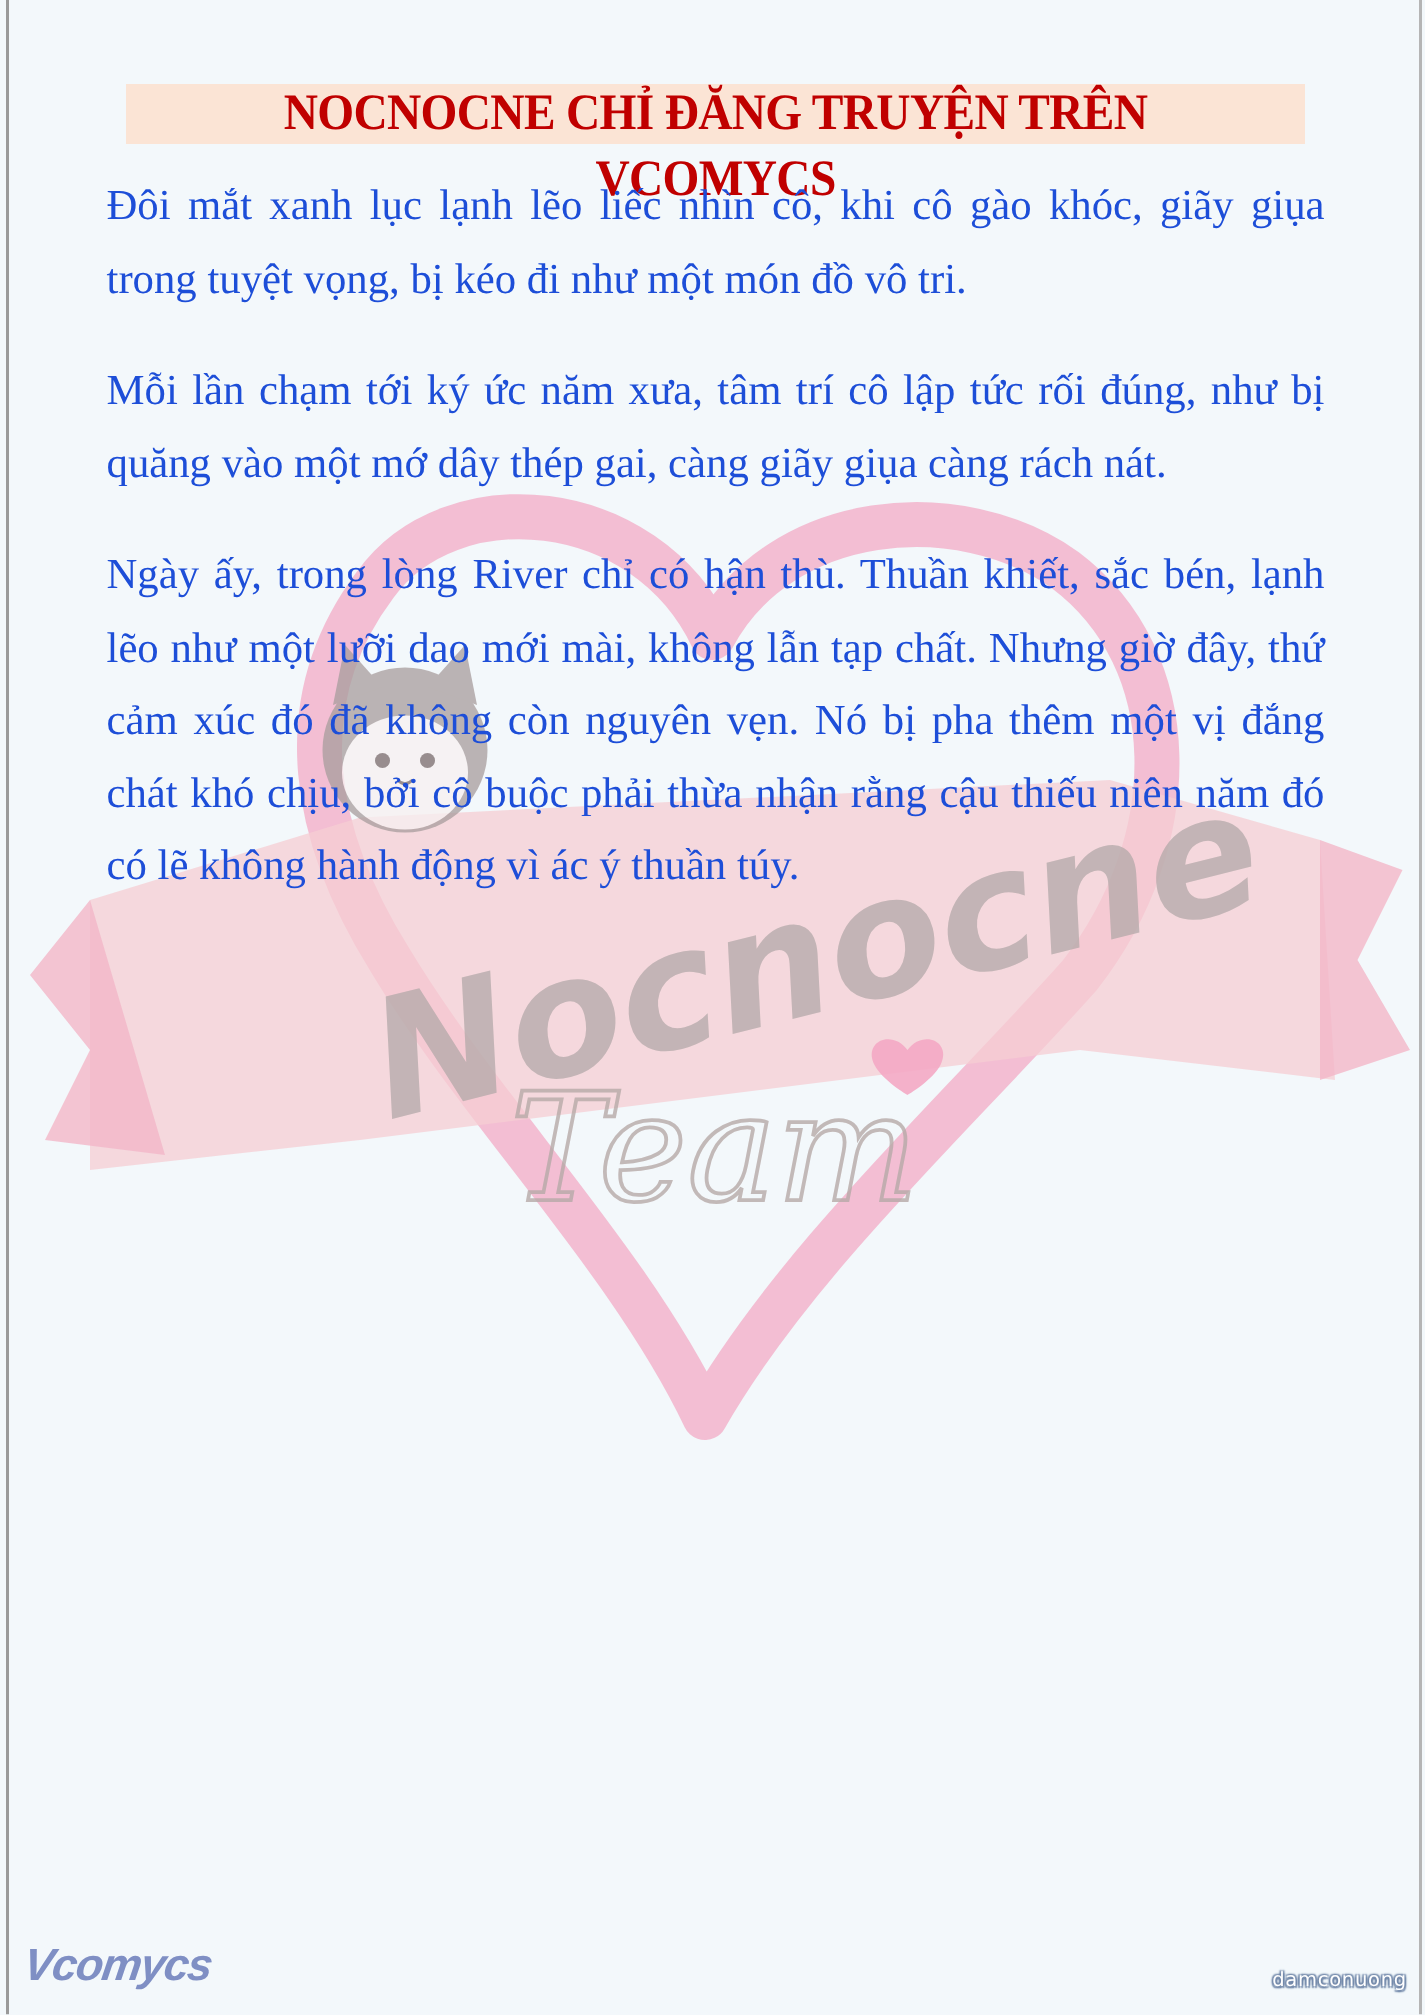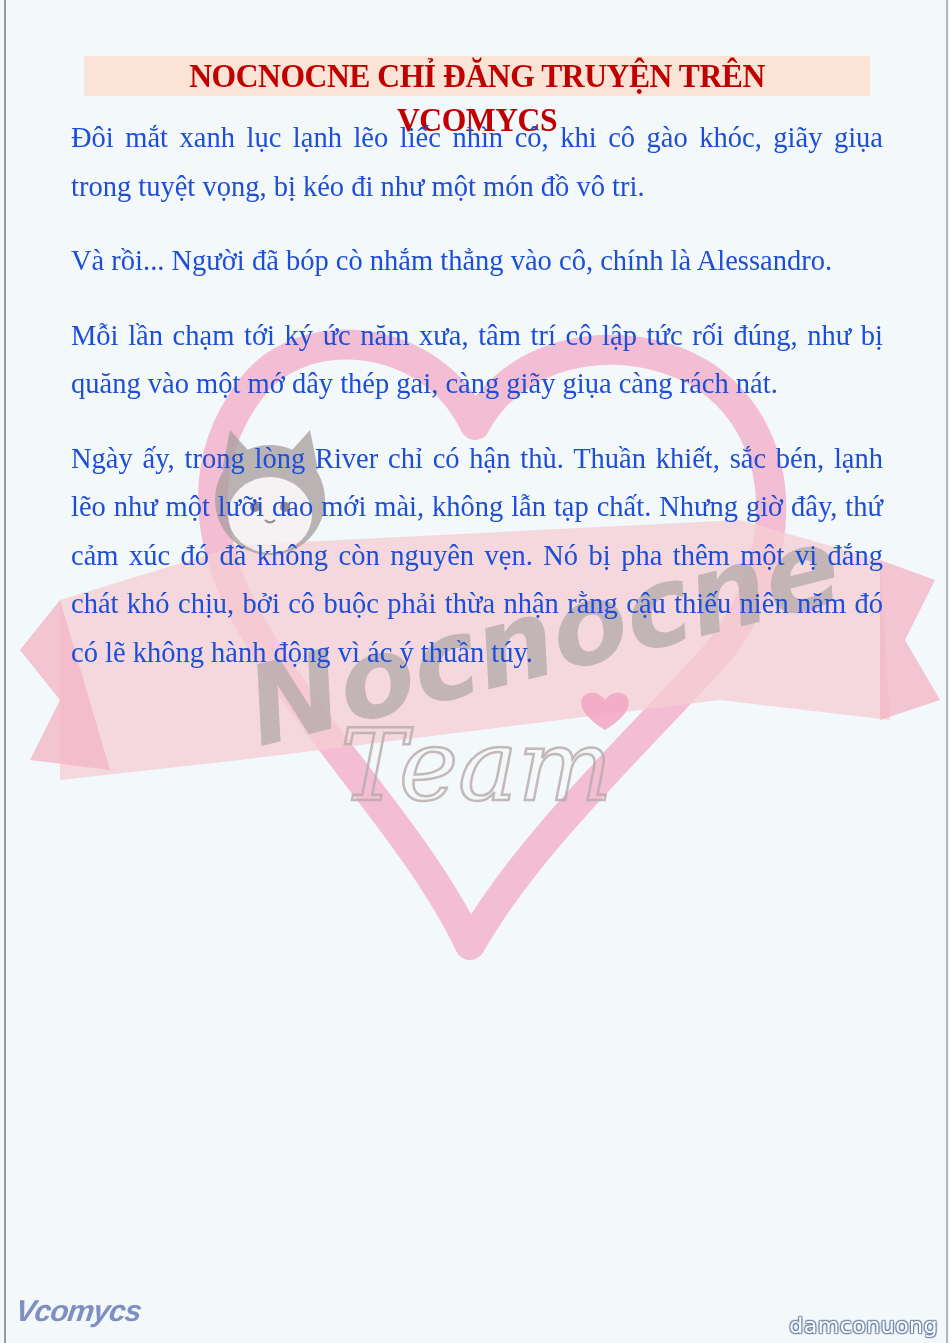--- a/index.html
+++ b/index.html
@@ -36,21 +36,21 @@
     .para { margin: 0 0 26px 0; text-align: justify; }
 
     .footer-logo {
       position: absolute; left: 16px; top: 1294px;
       font-family: "Liberation Sans", "DejaVu Sans", sans-serif;
       font-style: italic; font-weight: bold; font-size: 30px; color: #7f8fc4;
       letter-spacing: -1px; transform: skewX(-8deg);
     }
     .footer-credit {
       position: absolute; right: 12px; top: 1313px;
-      font-family: "DejaVu Sans", sans-serif; font-size: 22px; color: #ffffff;
+      font-family: "DejaVu Sans", sans-serif; font-size: 13px; color: #ffffff;
       background: transparent; letter-spacing: 0.5px;
       text-shadow: 0 0 2px #6f86a8, 1px 1px 1px #6f86a8, -1px -1px 1px #6f86a8, 1px -1px 1px #6f86a8, -1px 1px 1px #6f86a8;
     }
   </style>
 </head>
 <body>
 
 <div class="page">
   <div class="border-left"></div>
   <div class="border-right"></div>
@@ -78,20 +78,19 @@
     <text x="340" y="800" font-family="DejaVu Serif, serif" font-style="italic" font-size="100" fill="none" stroke="#b7aaa8" stroke-width="2.5" opacity="0.8">Team</text>
 
     <path d="M605 700 c -10 -14 -30 -6 -22 10 c 5 10 22 20 22 20 c 0 0 17 -10 22 -20 c 8 -16 -12 -24 -22 -10 z" fill="#f4a9c4" opacity="0.9"></path>
   </svg>
 
   <div class="title-band"></div>
   <div class="title">NOCNOCNE CHỈ ĐĂNG TRUYỆN TRÊN VCOMYCS</div>
 
   <div class="content">
     <p class="para">Đôi mắt xanh lục lạnh lẽo liếc nhìn cô, khi cô gào khóc, giãy giụa trong tuyệt vọng, bị kéo đi như một món đồ vô tri.</p>
-    <p class="para">Và rồi... Người đã bóp cò nhắm thẳng vào cô, chính là Alessandro.</p>
     <p class="para">Mỗi lần chạm tới ký ức năm xưa, tâm trí cô lập tức rối đúng, như bị quăng vào một mớ dây thép gai, càng giãy giụa càng rách nát.</p>
     <p class="para">Ngày ấy, trong lòng River chỉ có hận thù. Thuần khiết, sắc bén, lạnh lẽo như một lưỡi dao mới mài, không lẫn tạp chất. Nhưng giờ đây, thứ cảm xúc đó đã không còn nguyên vẹn. Nó bị pha thêm một vị đắng chát khó chịu, bởi cô buộc phải thừa nhận rằng cậu thiếu niên năm đó có lẽ không hành động vì ác ý thuần túy.</p>
   </div>
 
   <div class="footer-logo">Vcomycs</div>
   <div class="footer-credit">damconuong</div>
 </div>
 
 </body></html>

